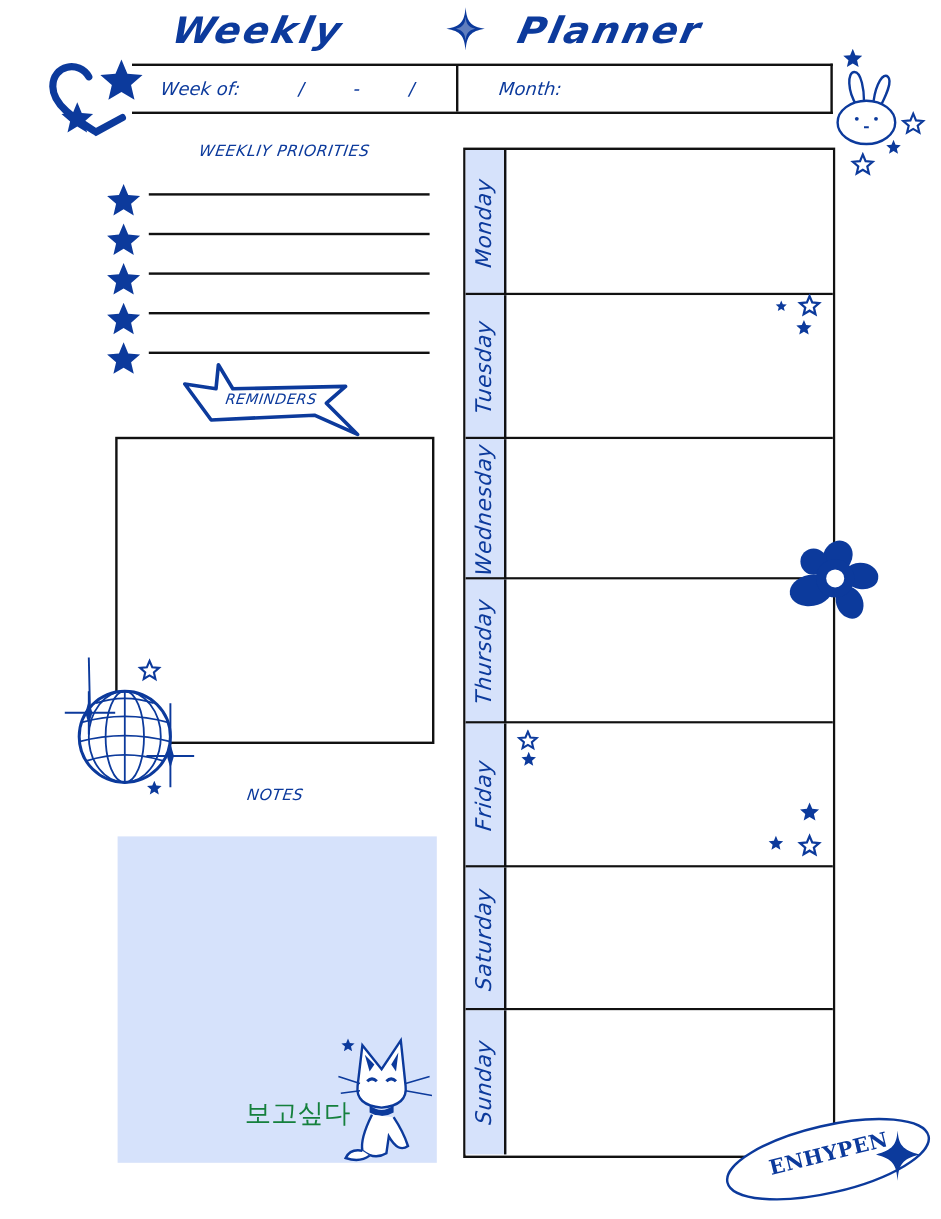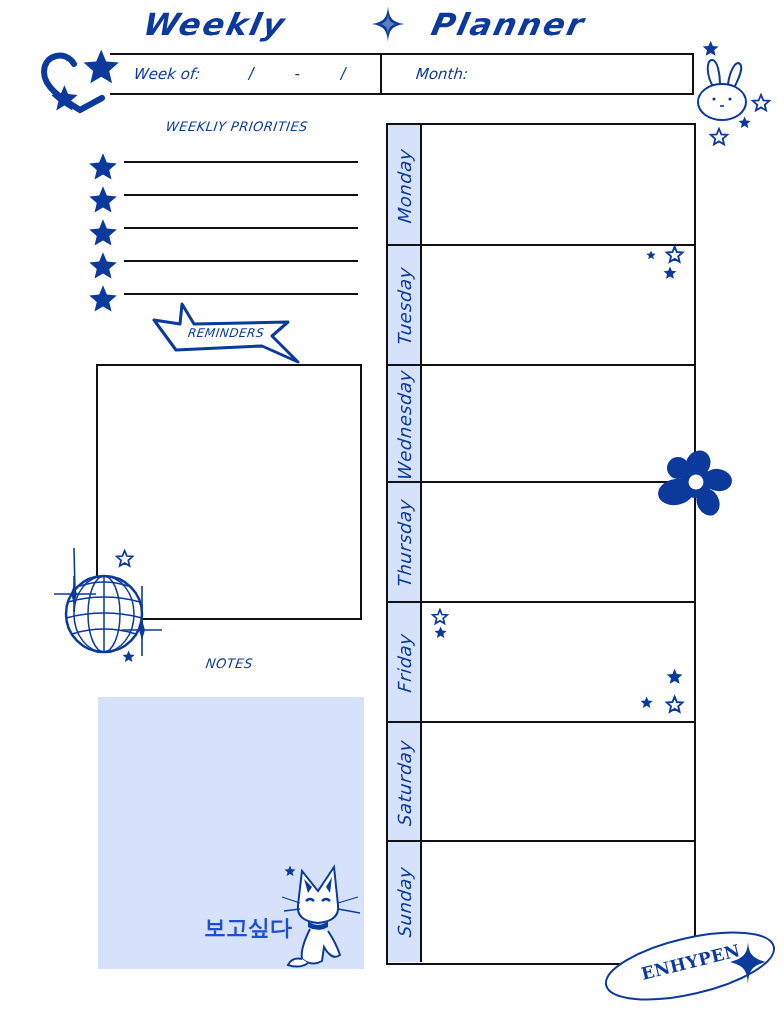--- a/index.html
+++ b/index.html
@@ -38,21 +38,21 @@
   .notes-box { left: 98px; top: 697px; width: 266px; height: 272px; background: #d6e2fb; }
 
   
   .days { left: 386px; top: 123px; width: 310px; height: 842px; border: 2.5px solid #111; }
   .day-row { position: absolute; left: 0; right: 0; border-top: 2px solid #111; display: flex; }
   .day-row.first { border-top: none; }
   .day-label { width: 34px; height: 100%; background: #d6e2fb; border-right: 2px solid #111; position: relative; overflow: hidden; }
   .day-label span { position: absolute; left: 50%; top: 50%; transform: translate(-50%, -50%) rotate(-90deg) skewX(-6deg); white-space: nowrap; font-family: "DejaVu Sans", sans-serif; font-style: italic; font-size: 18px; color: #0c3a9c; letter-spacing: 0.5px; }
   .day-content { flex: 1; height: 100%; background: #fff; }
 
-  .korean { font-family: "DejaVu Sans", sans-serif; font-size: 22px; color: #1d4ed8; font-weight: bold; }
+  .korean { font-family: "DejaVu Sans", sans-serif; font-size: 22px; color: #15803d; }
   .enhypen-text { font-family: "DejaVu Serif", serif; font-weight: 900; font-size: 17px; color: #0c3a9c; transform: rotate(-14deg); letter-spacing: 0.5px; }
 </style>
 </head>
 <body>
 
 <svg width="0" height="0" style="position:absolute">
   <defs>
     <path id="star5" d="M12 1 L15.1 8.4 L23 9.1 L17 14.3 L18.8 22 L12 17.9 L5.2 22 L7 14.3 L1 9.1 L8.9 8.4 Z"></path>
   </defs>
 </svg>

